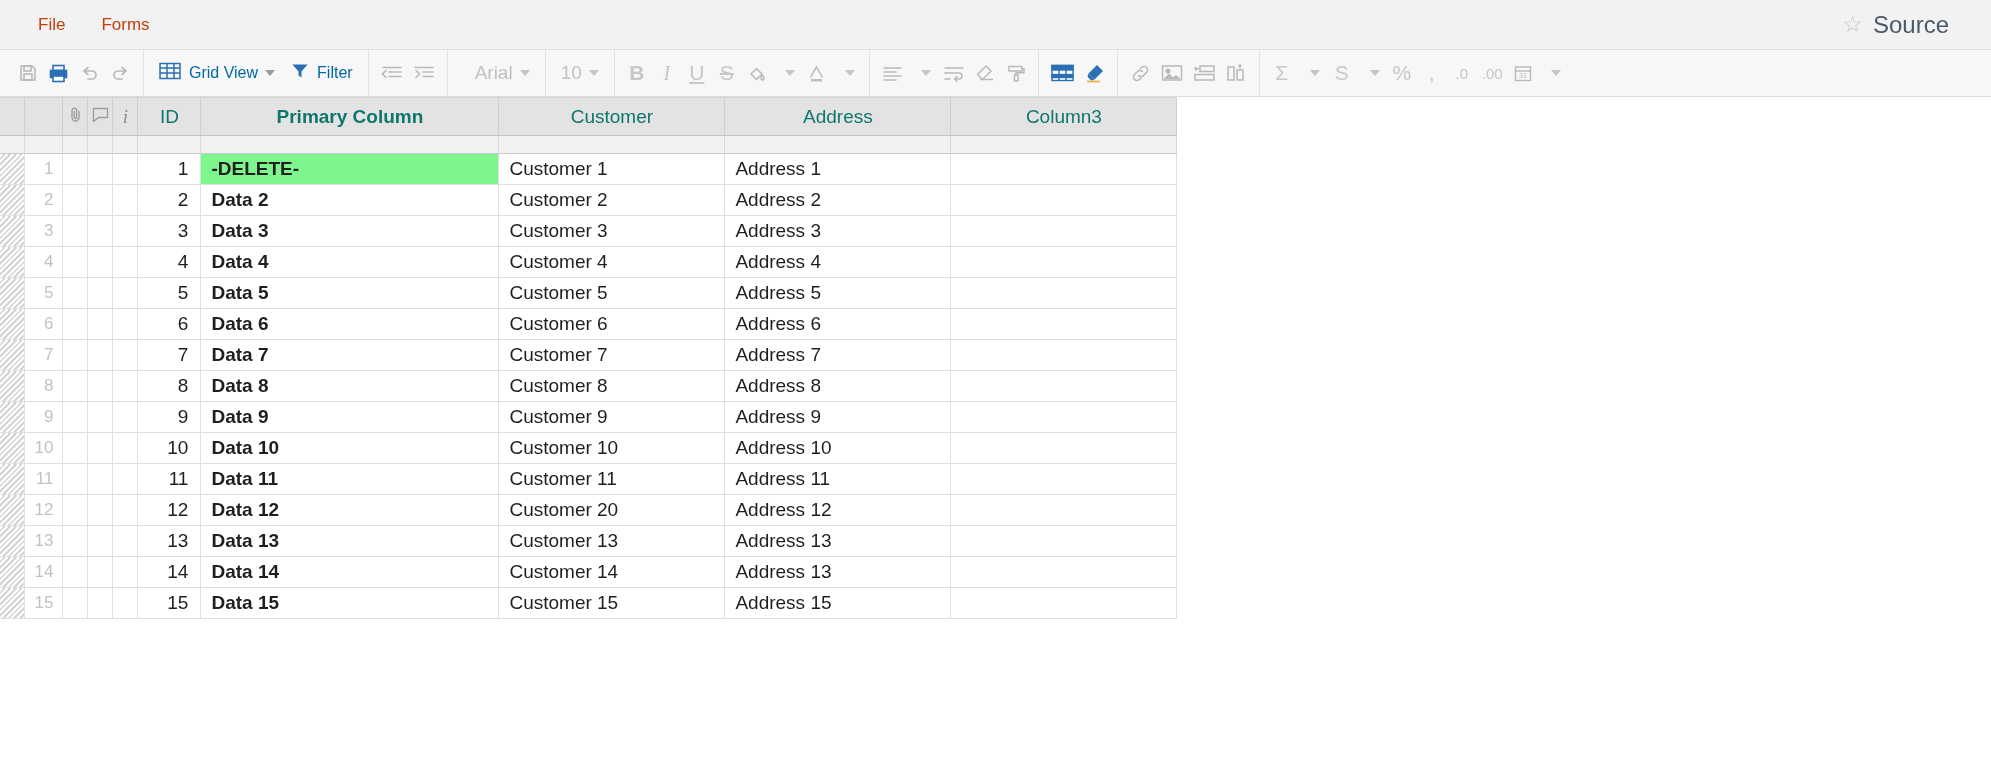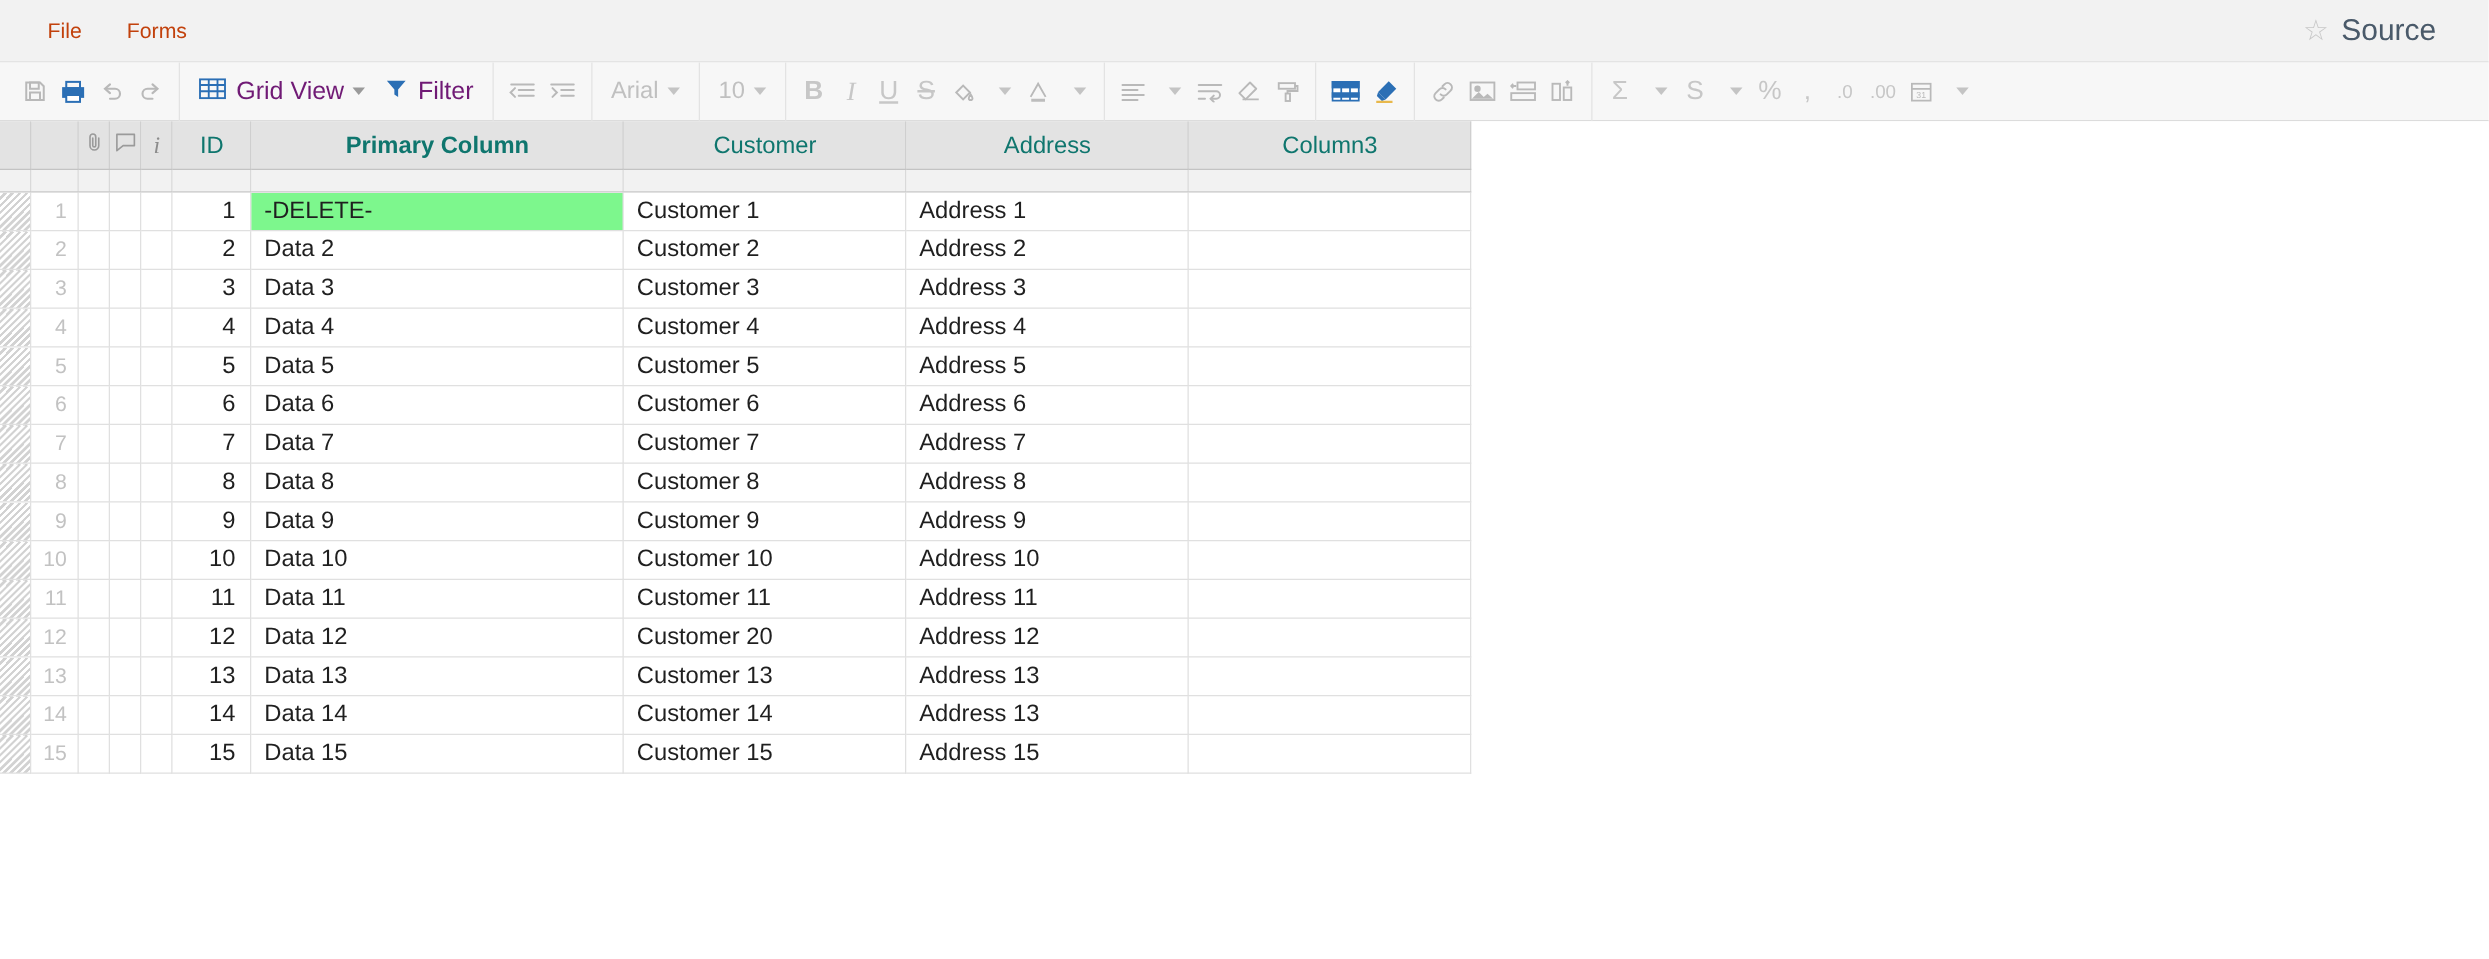--- a/index.html
+++ b/index.html
@@ -64,42 +64,42 @@
     height: 34px;
     padding: 0 5px;
     cursor: pointer;
     color: #b9b9b9;
     font-size: 19px;
     position: relative;
   }
   .tb-btn.enabled { color: #5a6a7a; }
   .tb-btn svg { display: block; }
   .tb-label {
-    font-size: 20px;
-    color: #701a75;
+    font-size: 16px;
+    color: #0369a1;
     padding-left: 8px;
     white-space: nowrap;
   }
   .tb-text-btn {
     display: flex;
     align-items: center;
     height: 34px;
     padding: 0 8px;
     cursor: pointer;
   }
   .caret {
     width: 0; height: 0;
     border-left: 5px solid transparent;
     border-right: 5px solid transparent;
     border-top: 6px solid #9a9a9a;
     margin-left: 7px;
   }
   .caret.light { border-top-color: #c4c4c4; }
   .fontname {
-    font-size: 19px; color: #c0c0c0; white-space: nowrap;
+    font-size: 19px; color: #c0c0c0; white-space: nowrap; margin-left: 12px;
   }
   .fontsize { font-size: 19px; color: #c0c0c0; }
   .fmt-glyph { font-size: 21px; color: #c7c7c7; }
   .fmt-glyph.b { font-weight: bold; }
   .fmt-glyph.i { font-style: italic; font-family: "Liberation Serif", serif; }
   .fmt-glyph.u { text-decoration: underline; }
   .fmt-glyph.s { text-decoration: line-through; }
 
   
   .grid-wrap { position: relative; width: 1991px; height: 670px; background: #fff; overflow: hidden; }
@@ -149,21 +149,21 @@
       -45deg, #ffffff 0 2px, #d2d2d2 2px 4px);
     border-right: 1px solid #e0e0e0;
   }
   .data-row td.rownum {
     text-align: right;
     padding-right: 9px;
     color: #c2c2c2;
     font-size: 17px;
     background: #ffffff;
   }
-  .data-row td.hl { font-weight: normal; }
+  .data-row td.hl { font-weight: bold; }
 
   
   col.c-gutter { width: 24px; }
   col.c-rownum { width: 33px; }
   col.c-attach { width: 25px; }
   col.c-comment { width: 25px; }
   col.c-info    { width: 25px; }
   col.c-id      { width: 63px; }
   col.c-primary { width: 298px; }
   col.c-cust    { width: 226px; }

